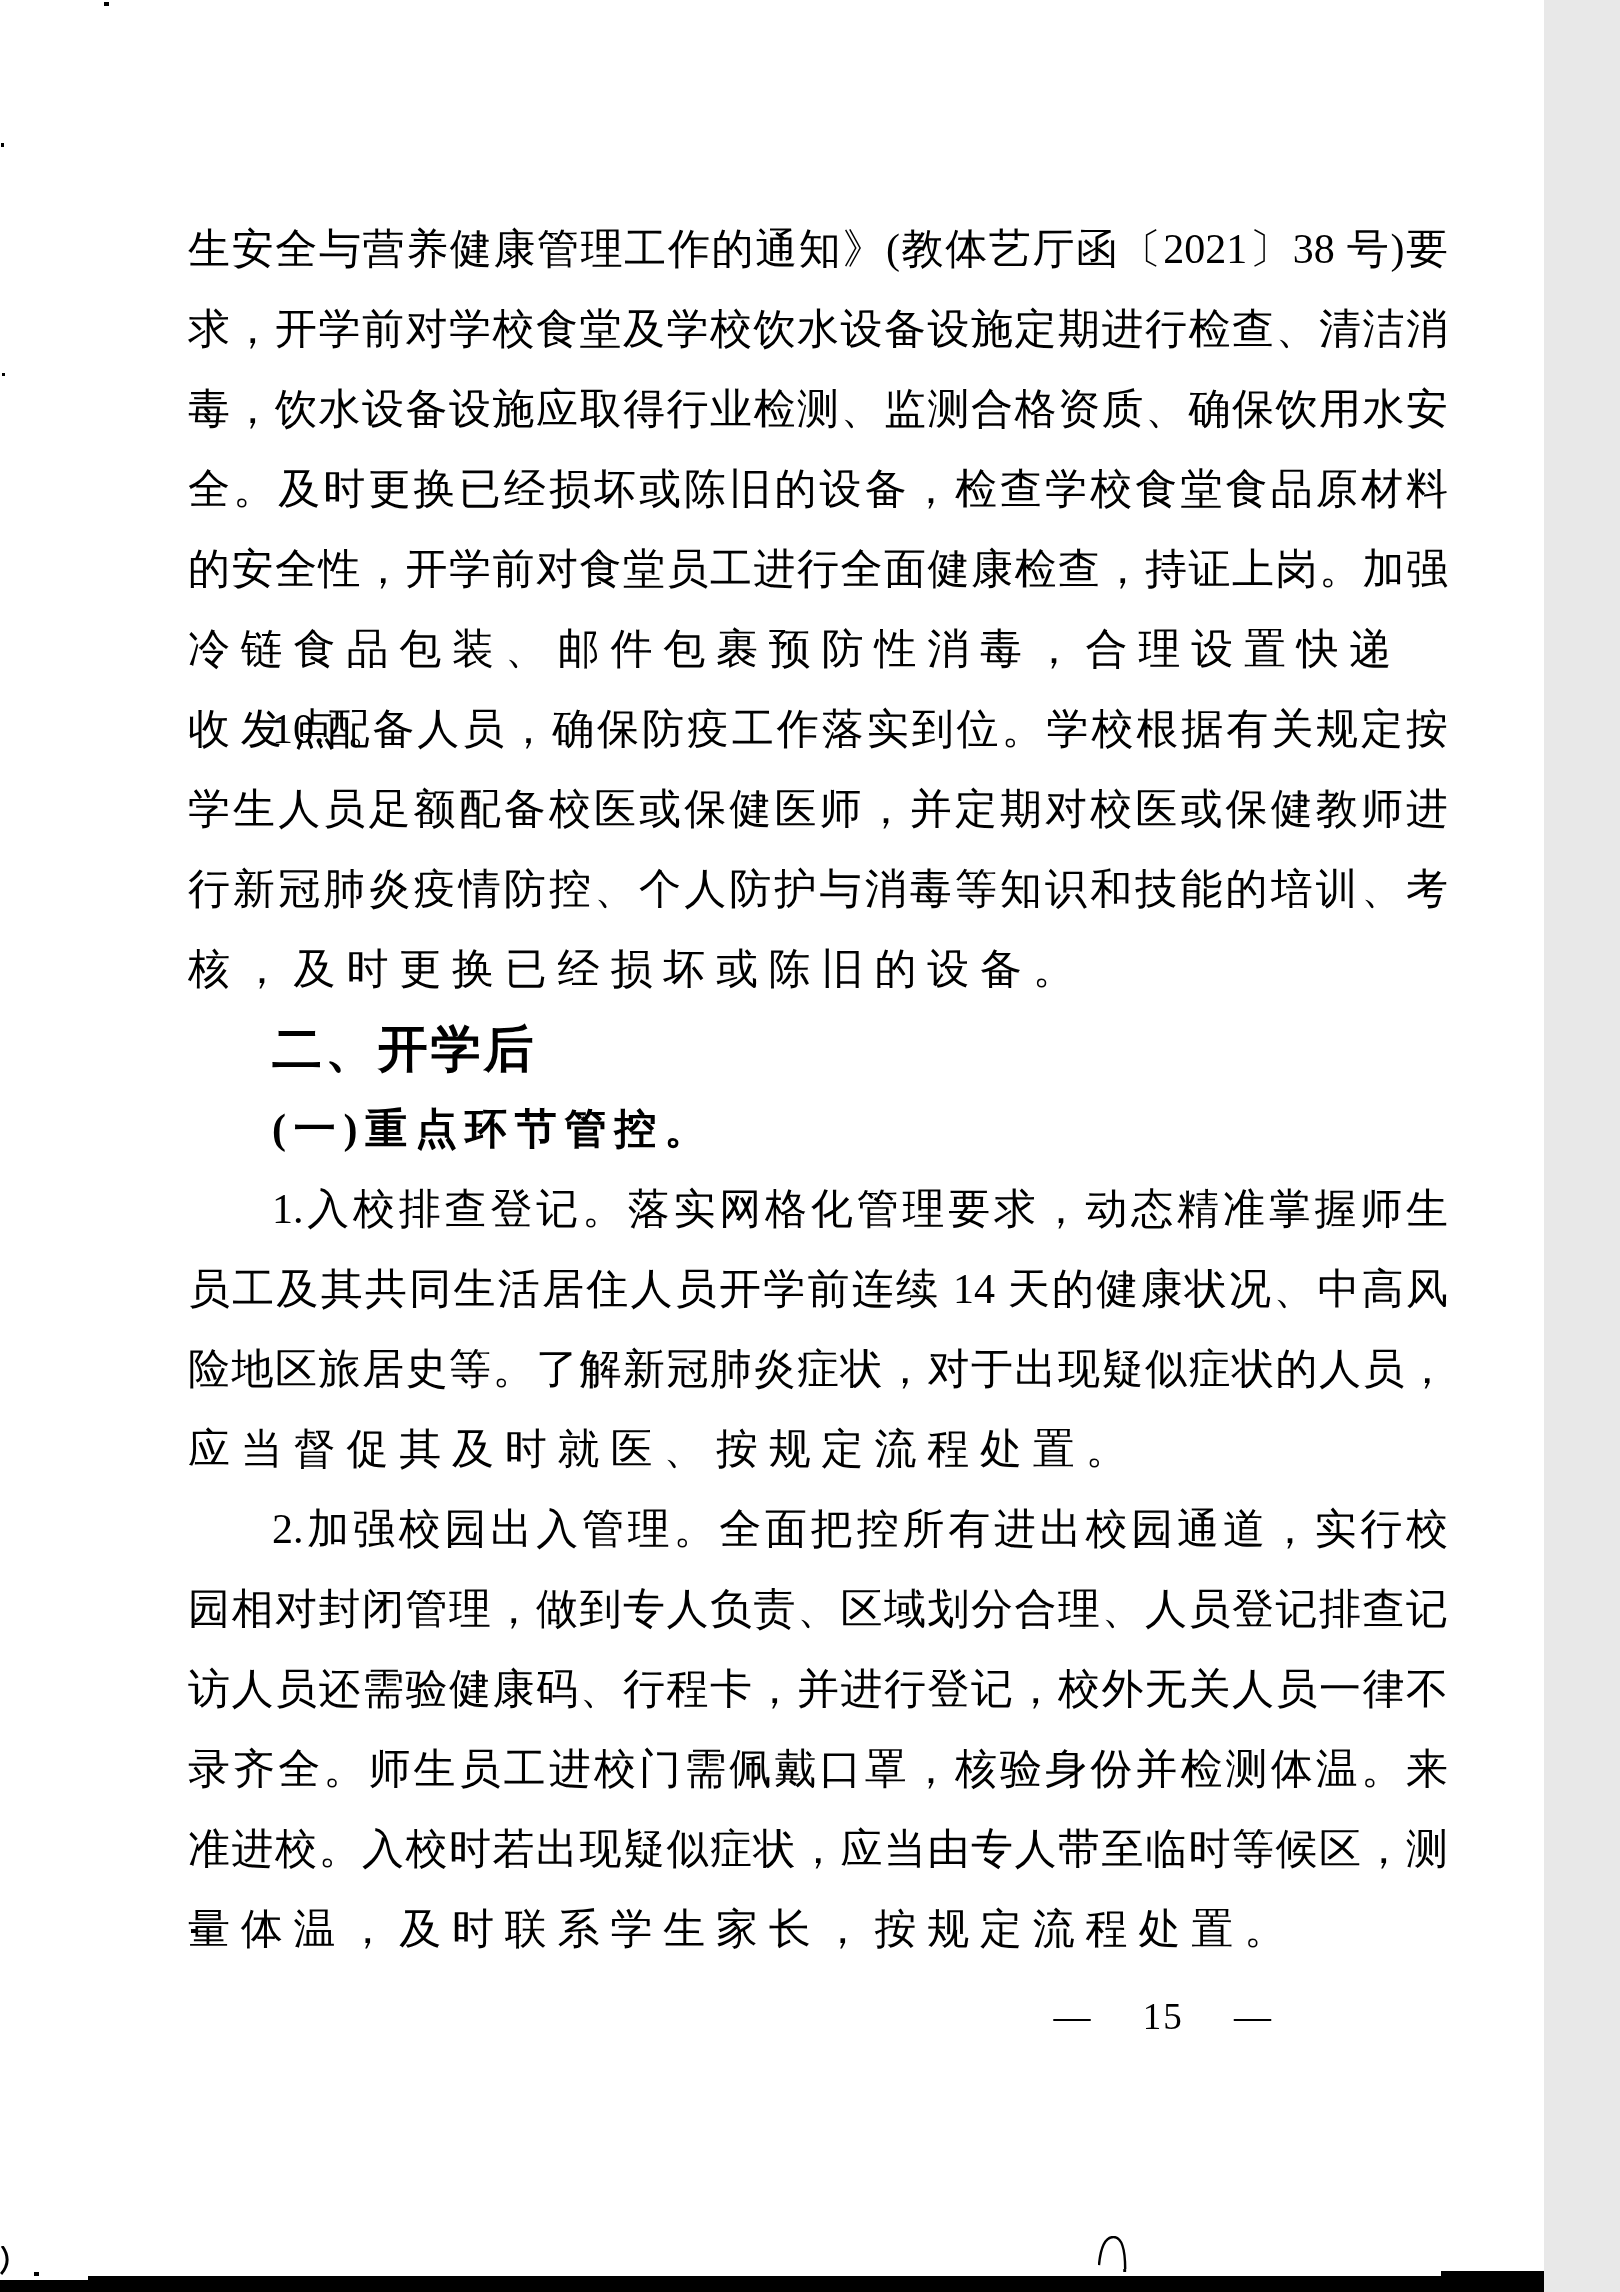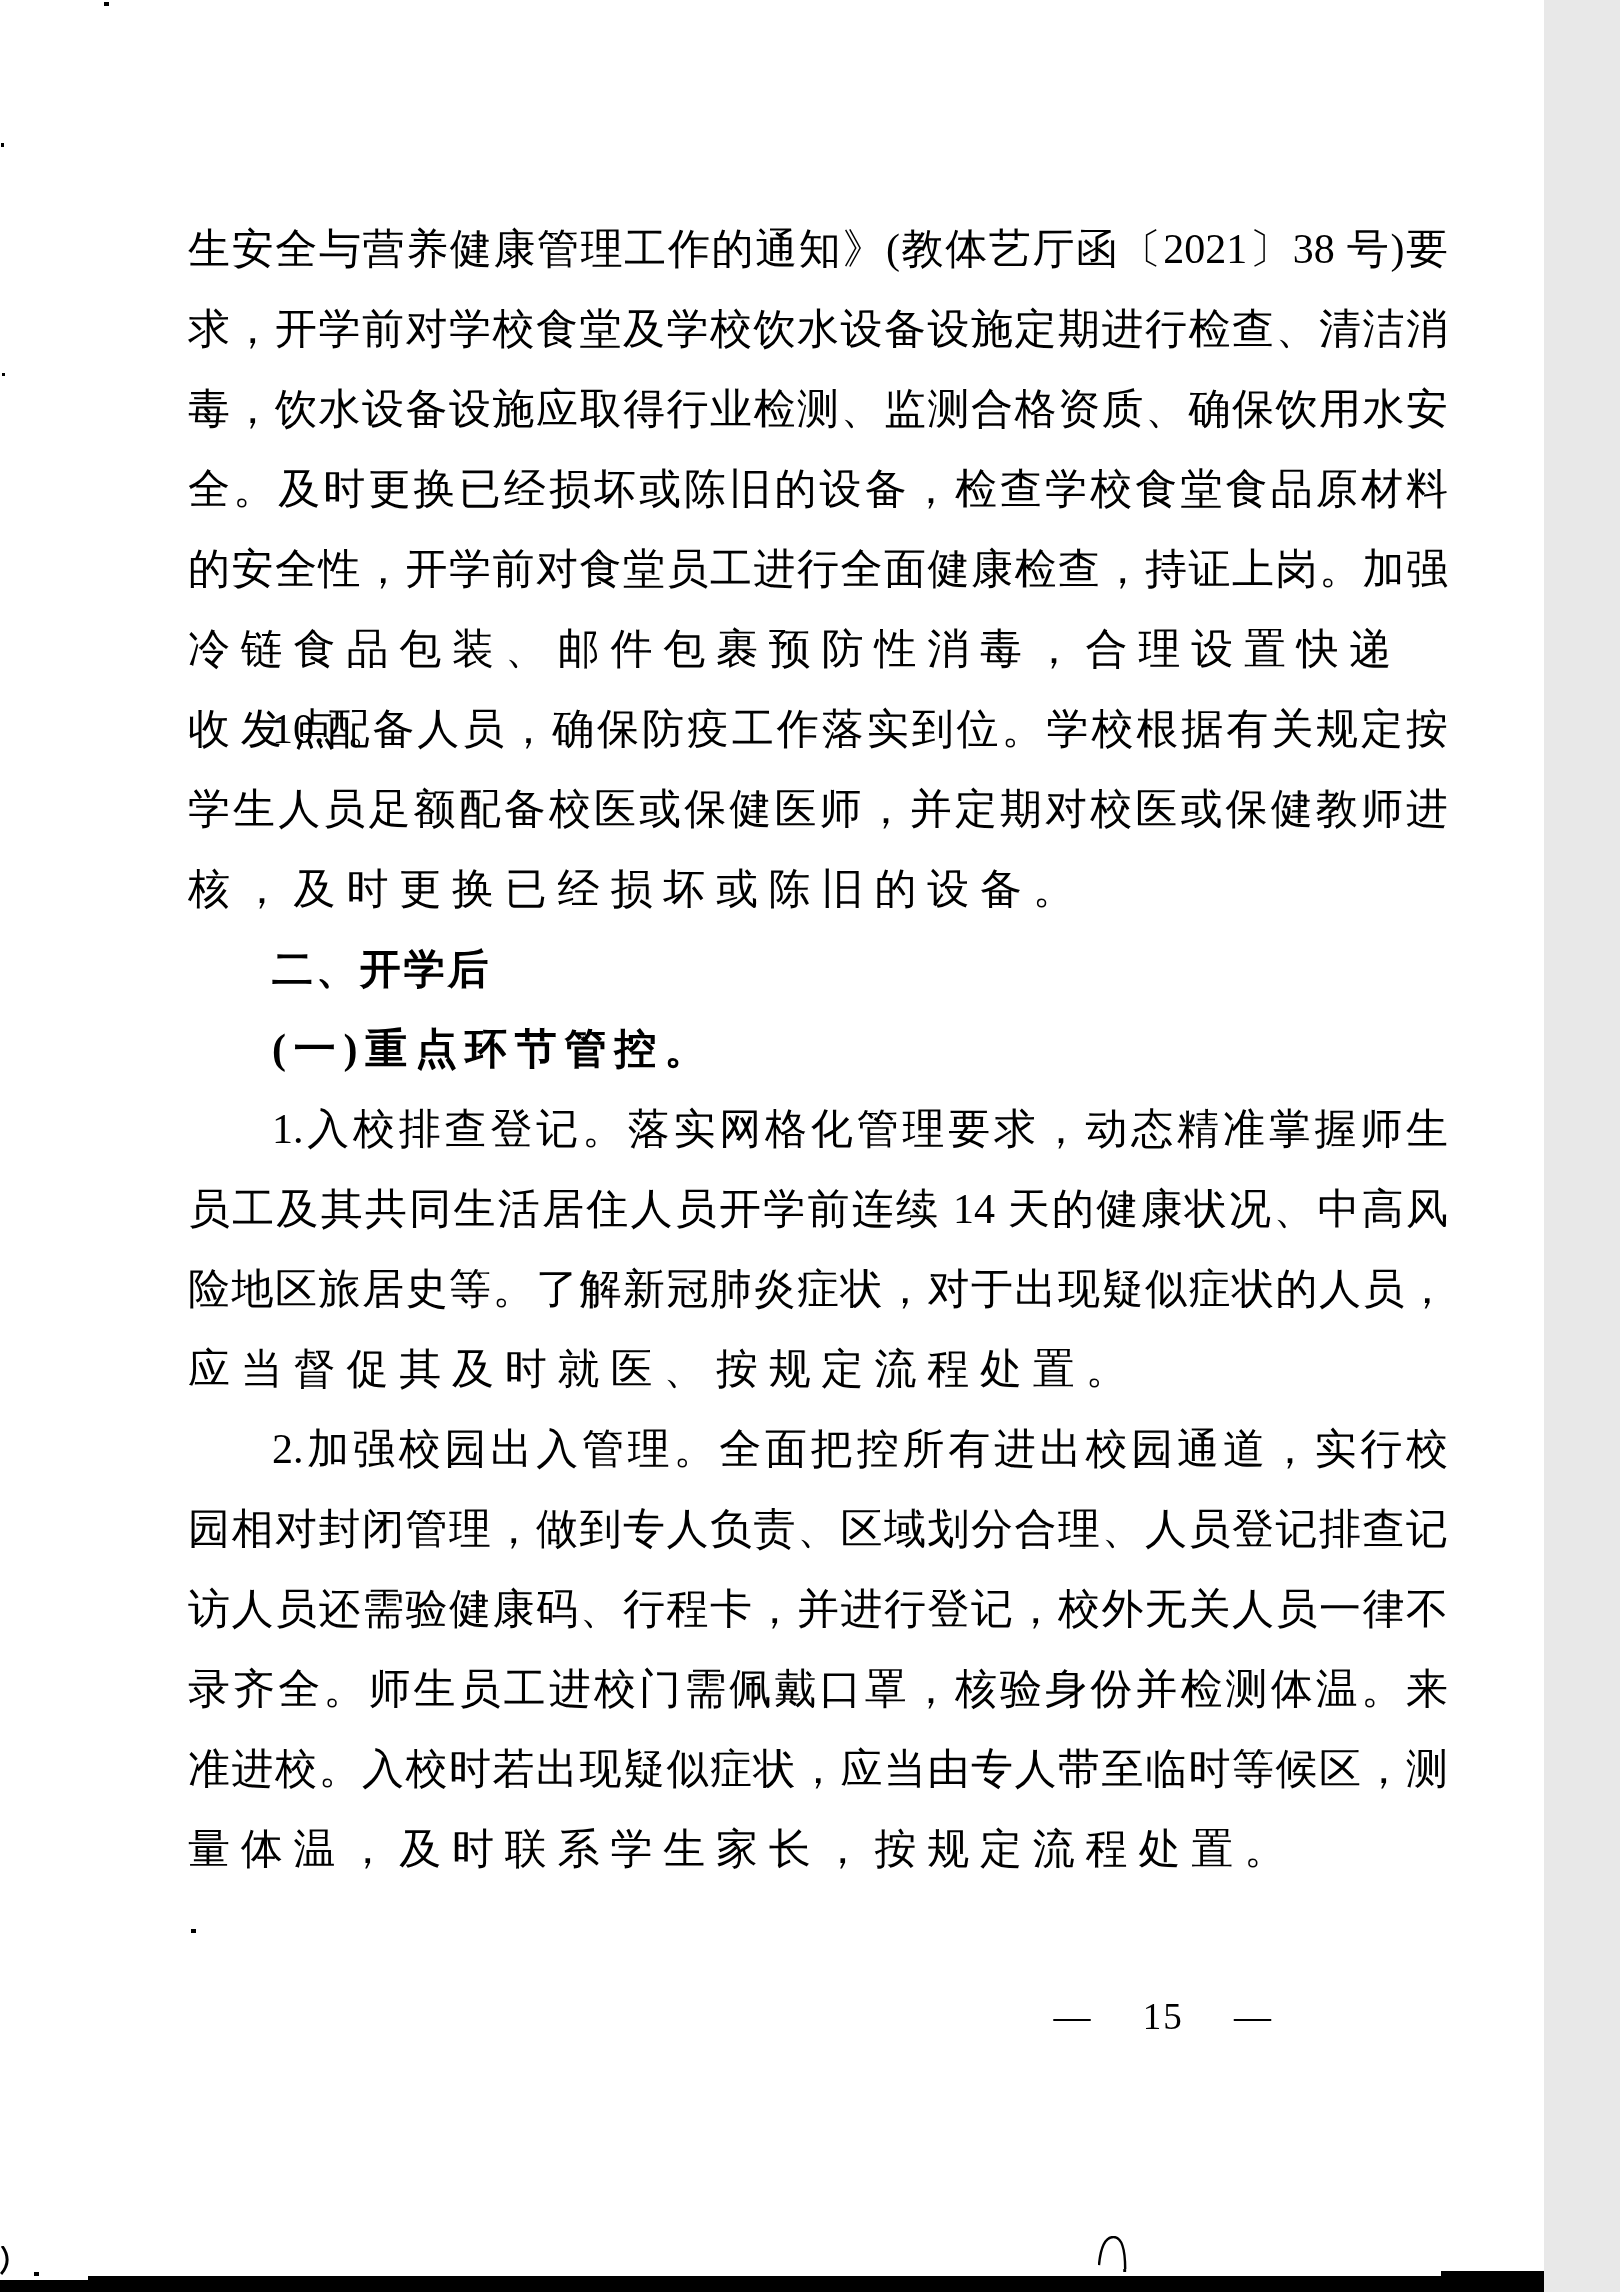--- a/index.html
+++ b/index.html
@@ -27,21 +27,21 @@
   .line.end{
     text-align:left;
     text-align-last:left;
     letter-spacing:10.8px;
   }
   .line.ind{ text-indent:84px; }
   .line.head{
     text-align:left;text-align-last:left;
     font-family:"Liberation Sans","DejaVu Sans",sans-serif;
     font-weight:bold;
-    font-size:41px;
+    font-size:50px;
     letter-spacing:2.9px;
   }
   .line.sub{
     text-align:right;text-align-last:left;
     font-weight:700;
     letter-spacing:7.8px;
   }
   .pagenum{
     position:absolute;
     top:1977px;
@@ -65,20 +65,21 @@
 
   <div class="content">
     <div class="line">生安全与营养健康管理工作的通知》(教体艺厅函〔2021〕38 号)要</div>
     <div class="line">求，开学前对学校食堂及学校饮水设备设施定期进行检查、清洁消</div>
     <div class="line">毒，饮水设备设施应取得行业检测、监测合格资质、确保饮用水安</div>
     <div class="line">全。及时更换已经损坏或陈旧的设备，检查学校食堂食品原材料</div>
     <div class="line">的安全性，开学前对食堂员工进行全面健康检查，持证上岗。加强</div>
     <div class="line end">冷链食品包装、邮件包裹预防性消毒，合理设置快递收发点。</div>
     <div class="line ind">10.配备人员，确保防疫工作落实到位。学校根据有关规定按</div>
     <div class="line">学生人员足额配备校医或保健医师，并定期对校医或保健教师进</div>
+    <div class="line">行新冠肺炎疫情防控、个人防护与消毒等知识和技能的培训、考</div>
     <div class="line end">核，及时更换已经损坏或陈旧的设备。</div>
     <div class="line head ind">二、开学后</div>
     <div class="line sub ind">(一)重点环节管控。</div>
     <div class="line ind">1.入校排查登记。落实网格化管理要求，动态精准掌握师生</div>
     <div class="line">员工及其共同生活居住人员开学前连续 14 天的健康状况、中高风</div>
     <div class="line">险地区旅居史等。了解新冠肺炎症状，对于出现疑似症状的人员，</div>
     <div class="line end">应当督促其及时就医、按规定流程处置。</div>
     <div class="line ind">2.加强校园出入管理。全面把控所有进出校园通道，实行校</div>
     <div class="line">园相对封闭管理，做到专人负责、区域划分合理、人员登记排查记</div>
     <div class="line">访人员还需验健康码、行程卡，并进行登记，校外无关人员一律不</div>

